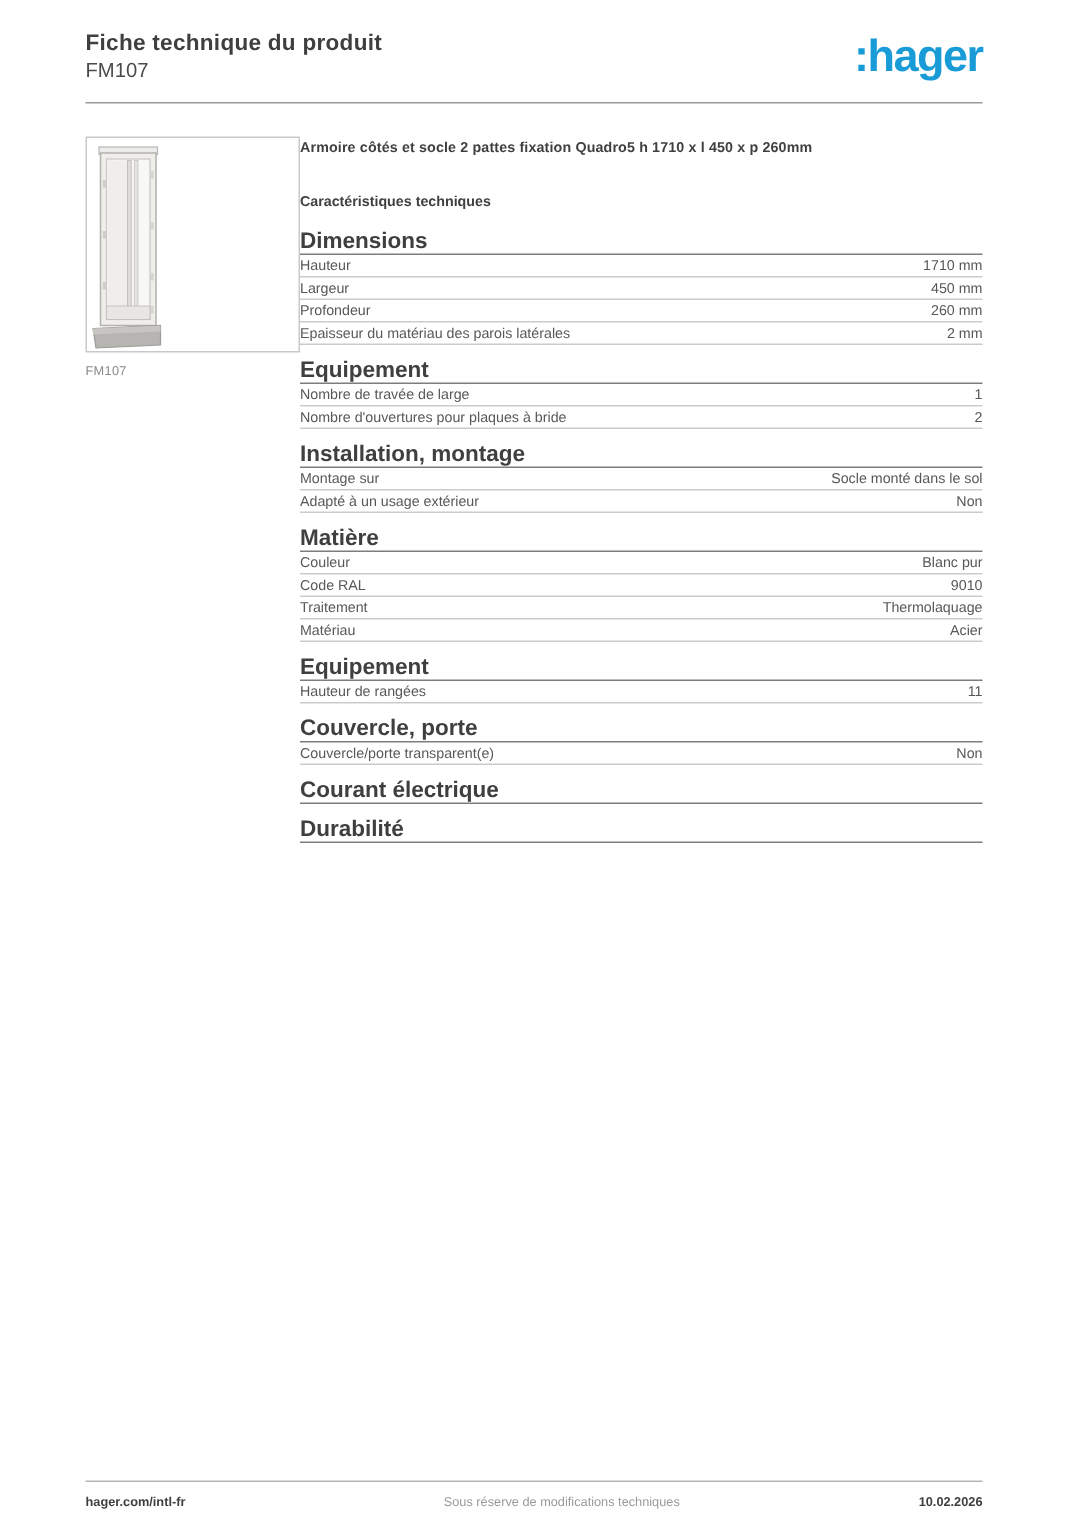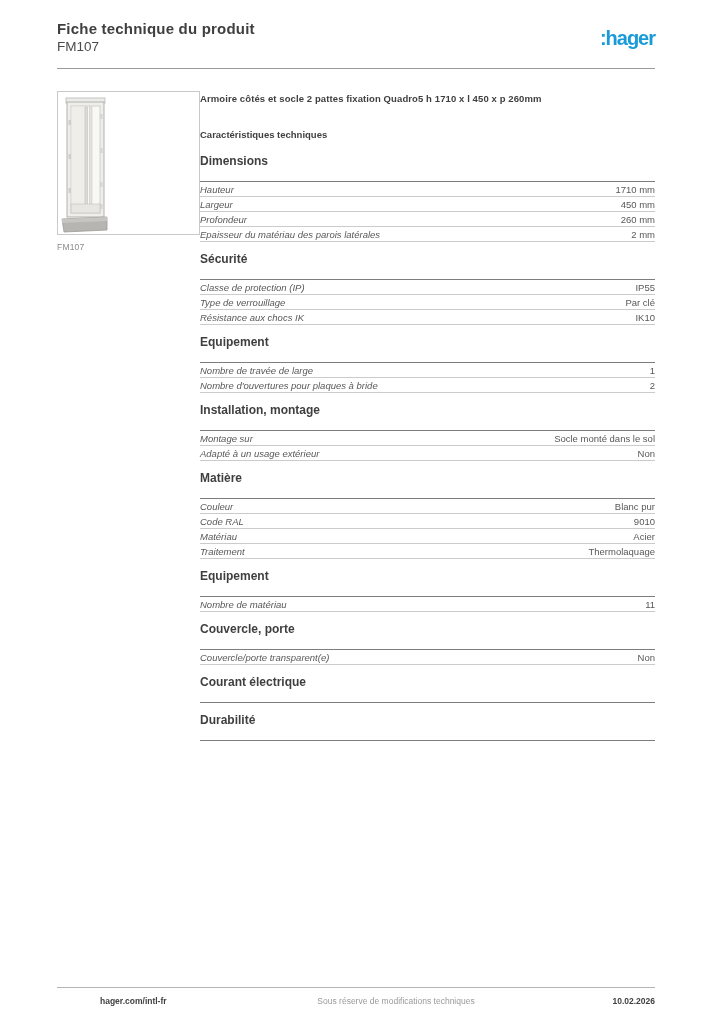--- a/index.html
+++ b/index.html
@@ -35,21 +35,21 @@
     color: #3f3f3f;
     letter-spacing: 0.2px;
   }
   .doc-subtitle {
     font-size: 13.5px;
     line-height: 17px;
     font-weight: normal;
     color: #4b4b4b;
   }
   .brand-logo {
-    font-size: 20px;
+    font-size: 30px;
     line-height: 32px;
     font-weight: bold;
     letter-spacing: -1px;
     color: #199bd8;
     margin-top: 2px;
     user-select: none;
   }
 
   
   .main {
@@ -91,53 +91,53 @@
     font-size: 9.5px;
     line-height: 12px;
     font-weight: bold;
     color: #3f3f3f;
   }
 
   
   .spec-section { margin-top: 11px; }
   .spec-section:first-of-type { margin-top: 14px; }
   .section-title {
-    font-size: 12px;
+    font-size: 15px;
     line-height: 12px;
     font-weight: bold;
     color: #3f3f3f;
-    padding-bottom: 14px;
+    padding-bottom: 2px;
     border-bottom: 1px solid #7d7d7d;
   }
   .spec-row {
     display: flex;
     justify-content: space-between;
     align-items: baseline;
     font-size: 9.5px;
     line-height: 13px;
     border-bottom: 1px solid #cbcbcb;
     color: #585858;
   }
-  .spec-label { padding-top: 1px; font-style: italic; }
+  .spec-label { padding-top: 1px; }
   .spec-value { text-align: right; white-space: nowrap; padding-left: 10px; }
 
   
   .page-footer {
     position: absolute;
     left: 57px;
     right: 57px;
     bottom: 18px;
     border-top: 1px solid #b5b5b5;
     padding-top: 8px;
     display: flex;
     justify-content: space-between;
     align-items: baseline;
     font-size: 8.5px;
   }
-  .footer-left  { font-weight: bold; color: #3f3f3f; text-decoration: none; margin-left: 43px; }
+  .footer-left  { font-weight: bold; color: #3f3f3f; text-decoration: none; }
   .footer-center{ color: #9a9a9a; margin-left: 13px; }
   .footer-right { font-weight: bold; color: #3f3f3f; }
 </style>
 </head>
 <body>
 
 <div class="page">
 
   <div class="page-header">
     <div>
@@ -208,39 +208,20 @@
     <span class="spec-value">260 mm</span>
   </div>
 
   <div class="spec-row">
     <span class="spec-label">Epaisseur du matériau des parois latérales</span>
     <span class="spec-value">2 mm</span>
   </div>
 </div>
   </section>
 
-  <section class="spec-section">
-    <h3 class="section-title">Sécurité</h3>
-    <div class="rows">
-  <div class="spec-row">
-    <span class="spec-label">Classe de protection (IP)</span>
-    <span class="spec-value">IP55</span>
-  </div>
-
-  <div class="spec-row">
-    <span class="spec-label">Type de verrouillage</span>
-    <span class="spec-value">Par clé</span>
-  </div>
-
-  <div class="spec-row">
-    <span class="spec-label">Résistance aux chocs IK</span>
-    <span class="spec-value">IK10</span>
-  </div>
-</div>
-  </section>
 
   <section class="spec-section">
     <h3 class="section-title">Equipement</h3>
     <div class="rows">
   <div class="spec-row">
     <span class="spec-label">Nombre de travée de large</span>
     <span class="spec-value">1</span>
   </div>
 
   <div class="spec-row">
@@ -272,36 +253,36 @@
     <span class="spec-label">Couleur</span>
     <span class="spec-value">Blanc pur</span>
   </div>
 
   <div class="spec-row">
     <span class="spec-label">Code RAL</span>
     <span class="spec-value">9010</span>
   </div>
 
   <div class="spec-row">
+    <span class="spec-label">Traitement</span>
+    <span class="spec-value">Thermolaquage</span>
+  </div>
+
+  <div class="spec-row">
     <span class="spec-label">Matériau</span>
     <span class="spec-value">Acier</span>
   </div>
-
-  <div class="spec-row">
-    <span class="spec-label">Traitement</span>
-    <span class="spec-value">Thermolaquage</span>
-  </div>
 </div>
   </section>
 
   <section class="spec-section">
     <h3 class="section-title">Equipement</h3>
     <div class="rows">
   <div class="spec-row">
-    <span class="spec-label">Nombre de matériau</span>
+    <span class="spec-label">Hauteur de rangées</span>
     <span class="spec-value">11</span>
   </div>
 </div>
   </section>
 
   <section class="spec-section">
     <h3 class="section-title">Couvercle, porte</h3>
     <div class="rows">
   <div class="spec-row">
     <span class="spec-label">Couvercle/porte transparent(e)</span>

